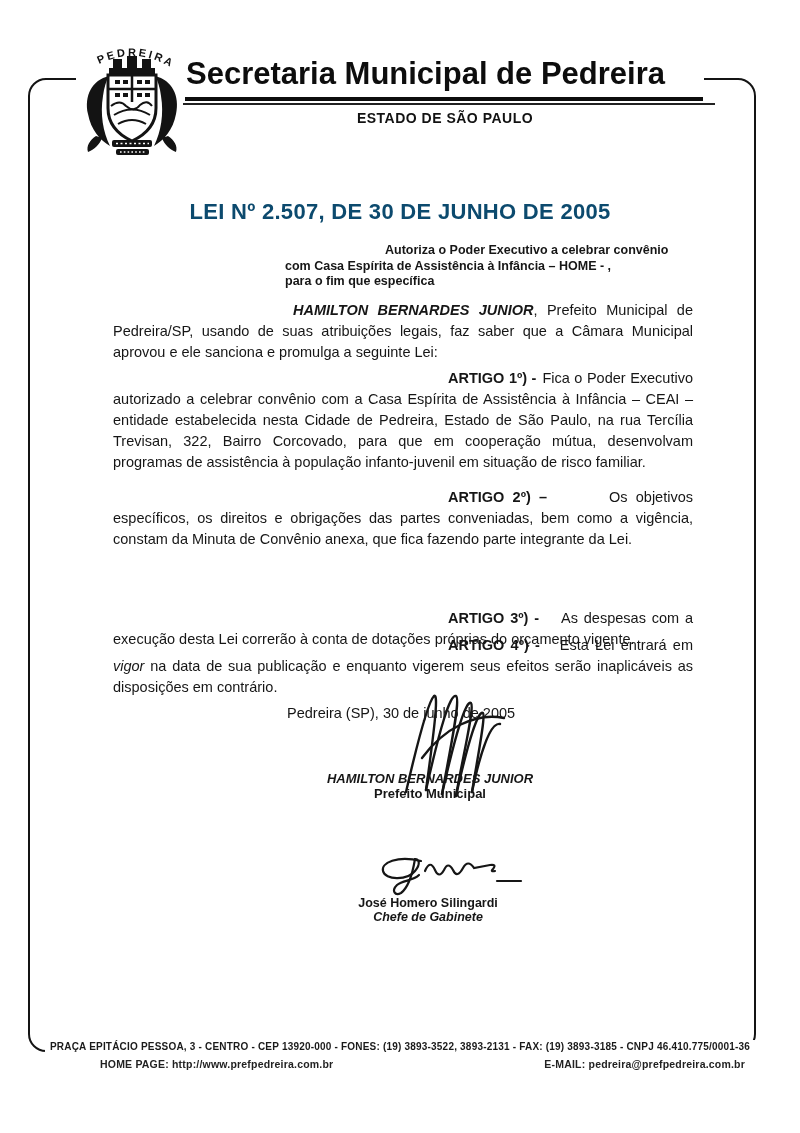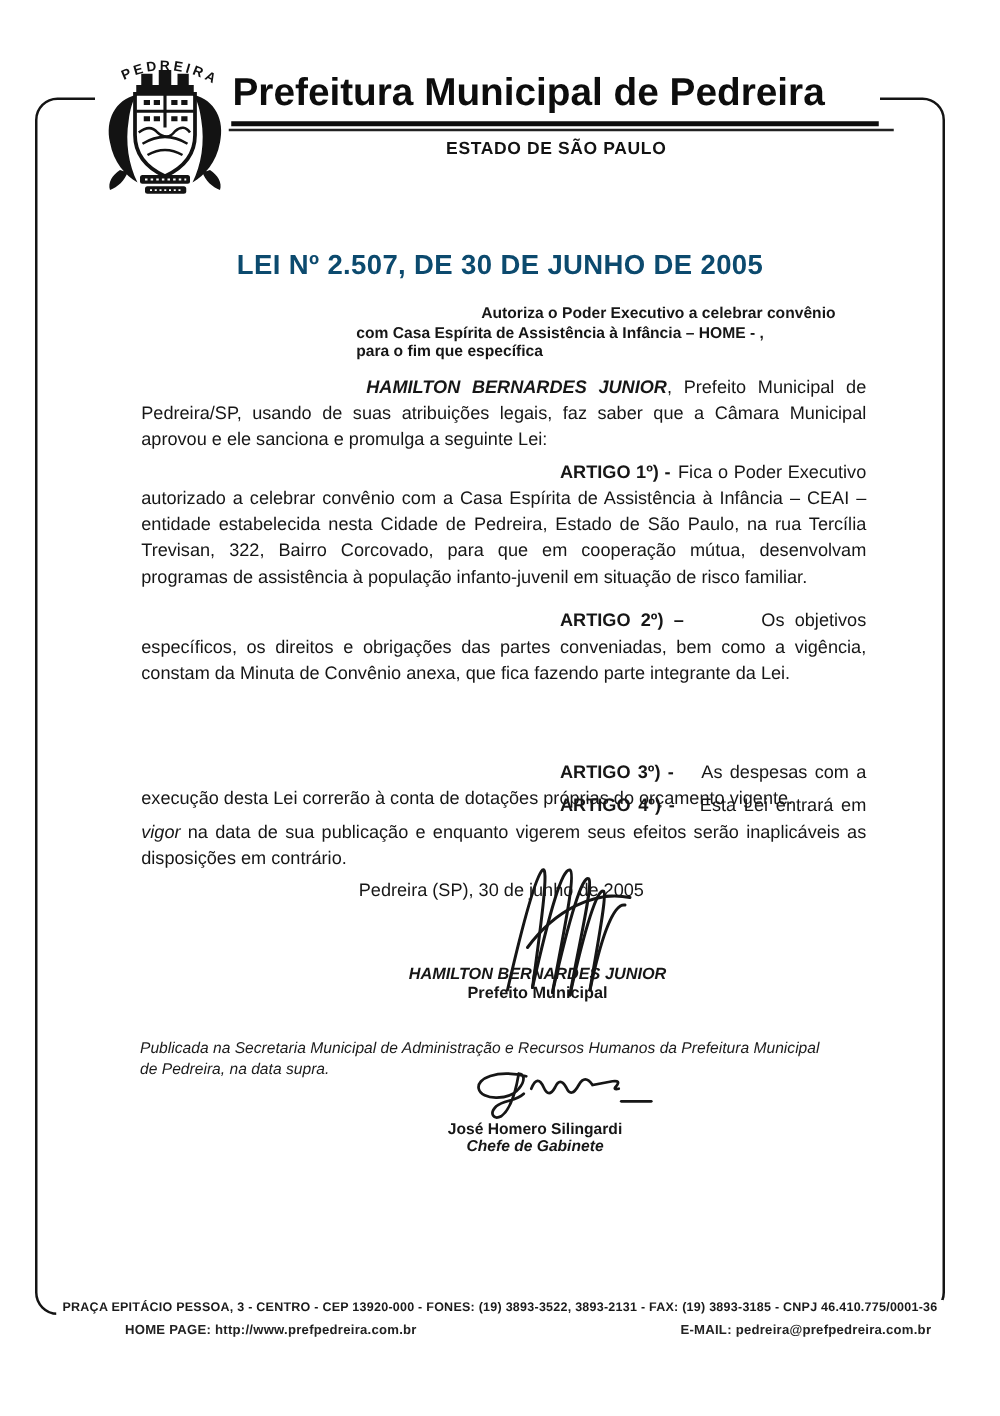--- a/index.html
+++ b/index.html
@@ -134,21 +134,21 @@
 
       <g>
         <rect x="36" y="100" width="40" height="7" rx="2" fill="#131313"></rect>
         <rect x="40" y="109" width="33" height="6" rx="2" fill="#131313"></rect>
         <line x1="40" y1="103.5" x2="73" y2="103.5" stroke="#ffffff" stroke-width="1.6" stroke-dasharray="2 2.5"></line>
         <line x1="44" y1="112" x2="69" y2="112" stroke="#ffffff" stroke-width="1.4" stroke-dasharray="1.6 2.2"></line>
       </g>
     </svg>
   </div>
 
-  <div class="hdr-title">Prefeitura Municipal de Pedreira</div>
+  <div class="hdr-title">Secretaria Municipal de Pedreira</div>
   <div class="hdr-rule1"></div>
   <div class="hdr-rule2"></div>
   <div class="hdr-sub">ESTADO DE SÃO PAULO</div>
 
   <div class="law-title">LEI Nº 2.507, DE 30 DE JUNHO DE 2005</div>
 
   <div class="ementa">
     <div class="l1">Autoriza o Poder Executivo a celebrar convênio</div>
     <div>com Casa Espírita de Assistência à Infância – HOME - ,</div>
     <div>para o fim que específica</div>
@@ -177,21 +177,20 @@
         <path d="M30,70 C52,40 84,24 112,30"></path>
       </g>
     </svg>
   </div>
 
   <div class="sign-block1">
     <div class="sign-name1">HAMILTON BERNARDES JUNIOR</div>
     <div class="sign-role1">Prefeito Municipal</div>
   </div>
 
-  <div class="pubnote">Publicada na Secretaria Municipal de Administração e Recursos Humanos da Prefeitura Municipal de Pedreira, na data supra.</div>
 
   <div class="sig2">
     <svg width="170" height="44" viewBox="0 0 170 44" xmlns="http://www.w3.org/2000/svg">
       <g stroke="#161616" stroke-width="2.2" fill="none" stroke-linecap="round">
         <path d="M58,8 C34,2 18,10 20,18 C22,27 44,28 52,18 C58,11 56,6 52,6"></path>
         <path d="M52,6 C50,18 46,34 38,40 C32,43 28,38 34,32 C40,27 50,28 56,22"></path>
         <path d="M62,18 q5,-12 10,-1 q4,9 9,0 q4,-9 9,0 q4,9 10,-2 q5,-9 11,0 l16,-3 q7,-1 3,4 q-3,3 2,2"></path>
         <path d="M134,28 h24"></path>
       </g>
     </svg>

